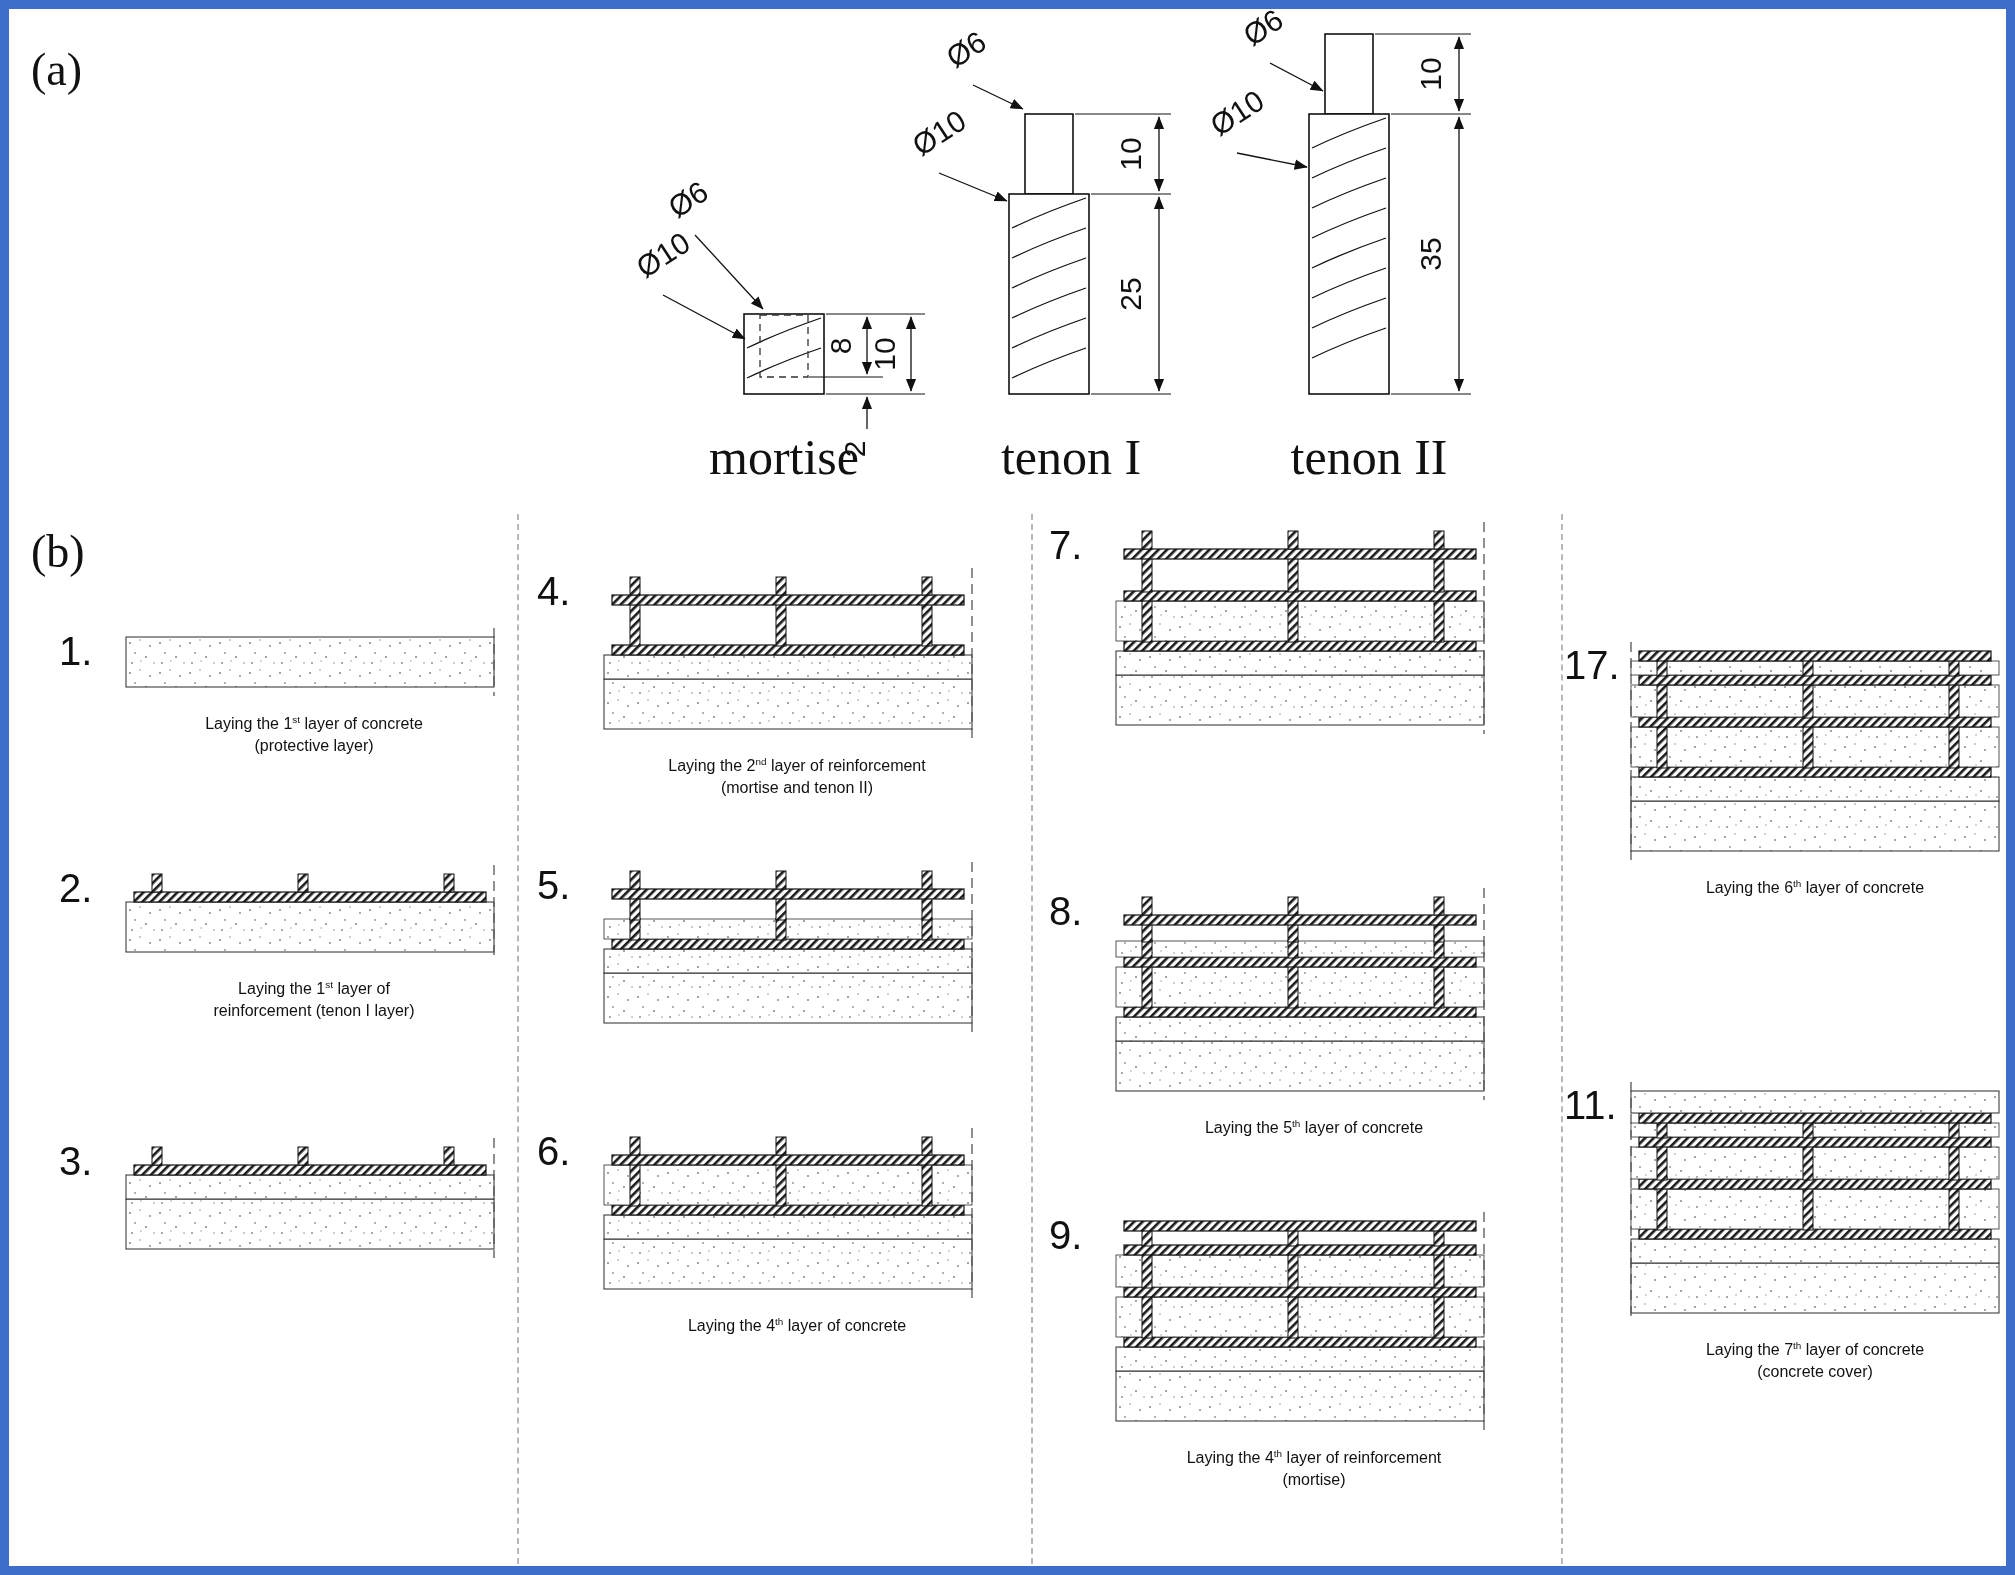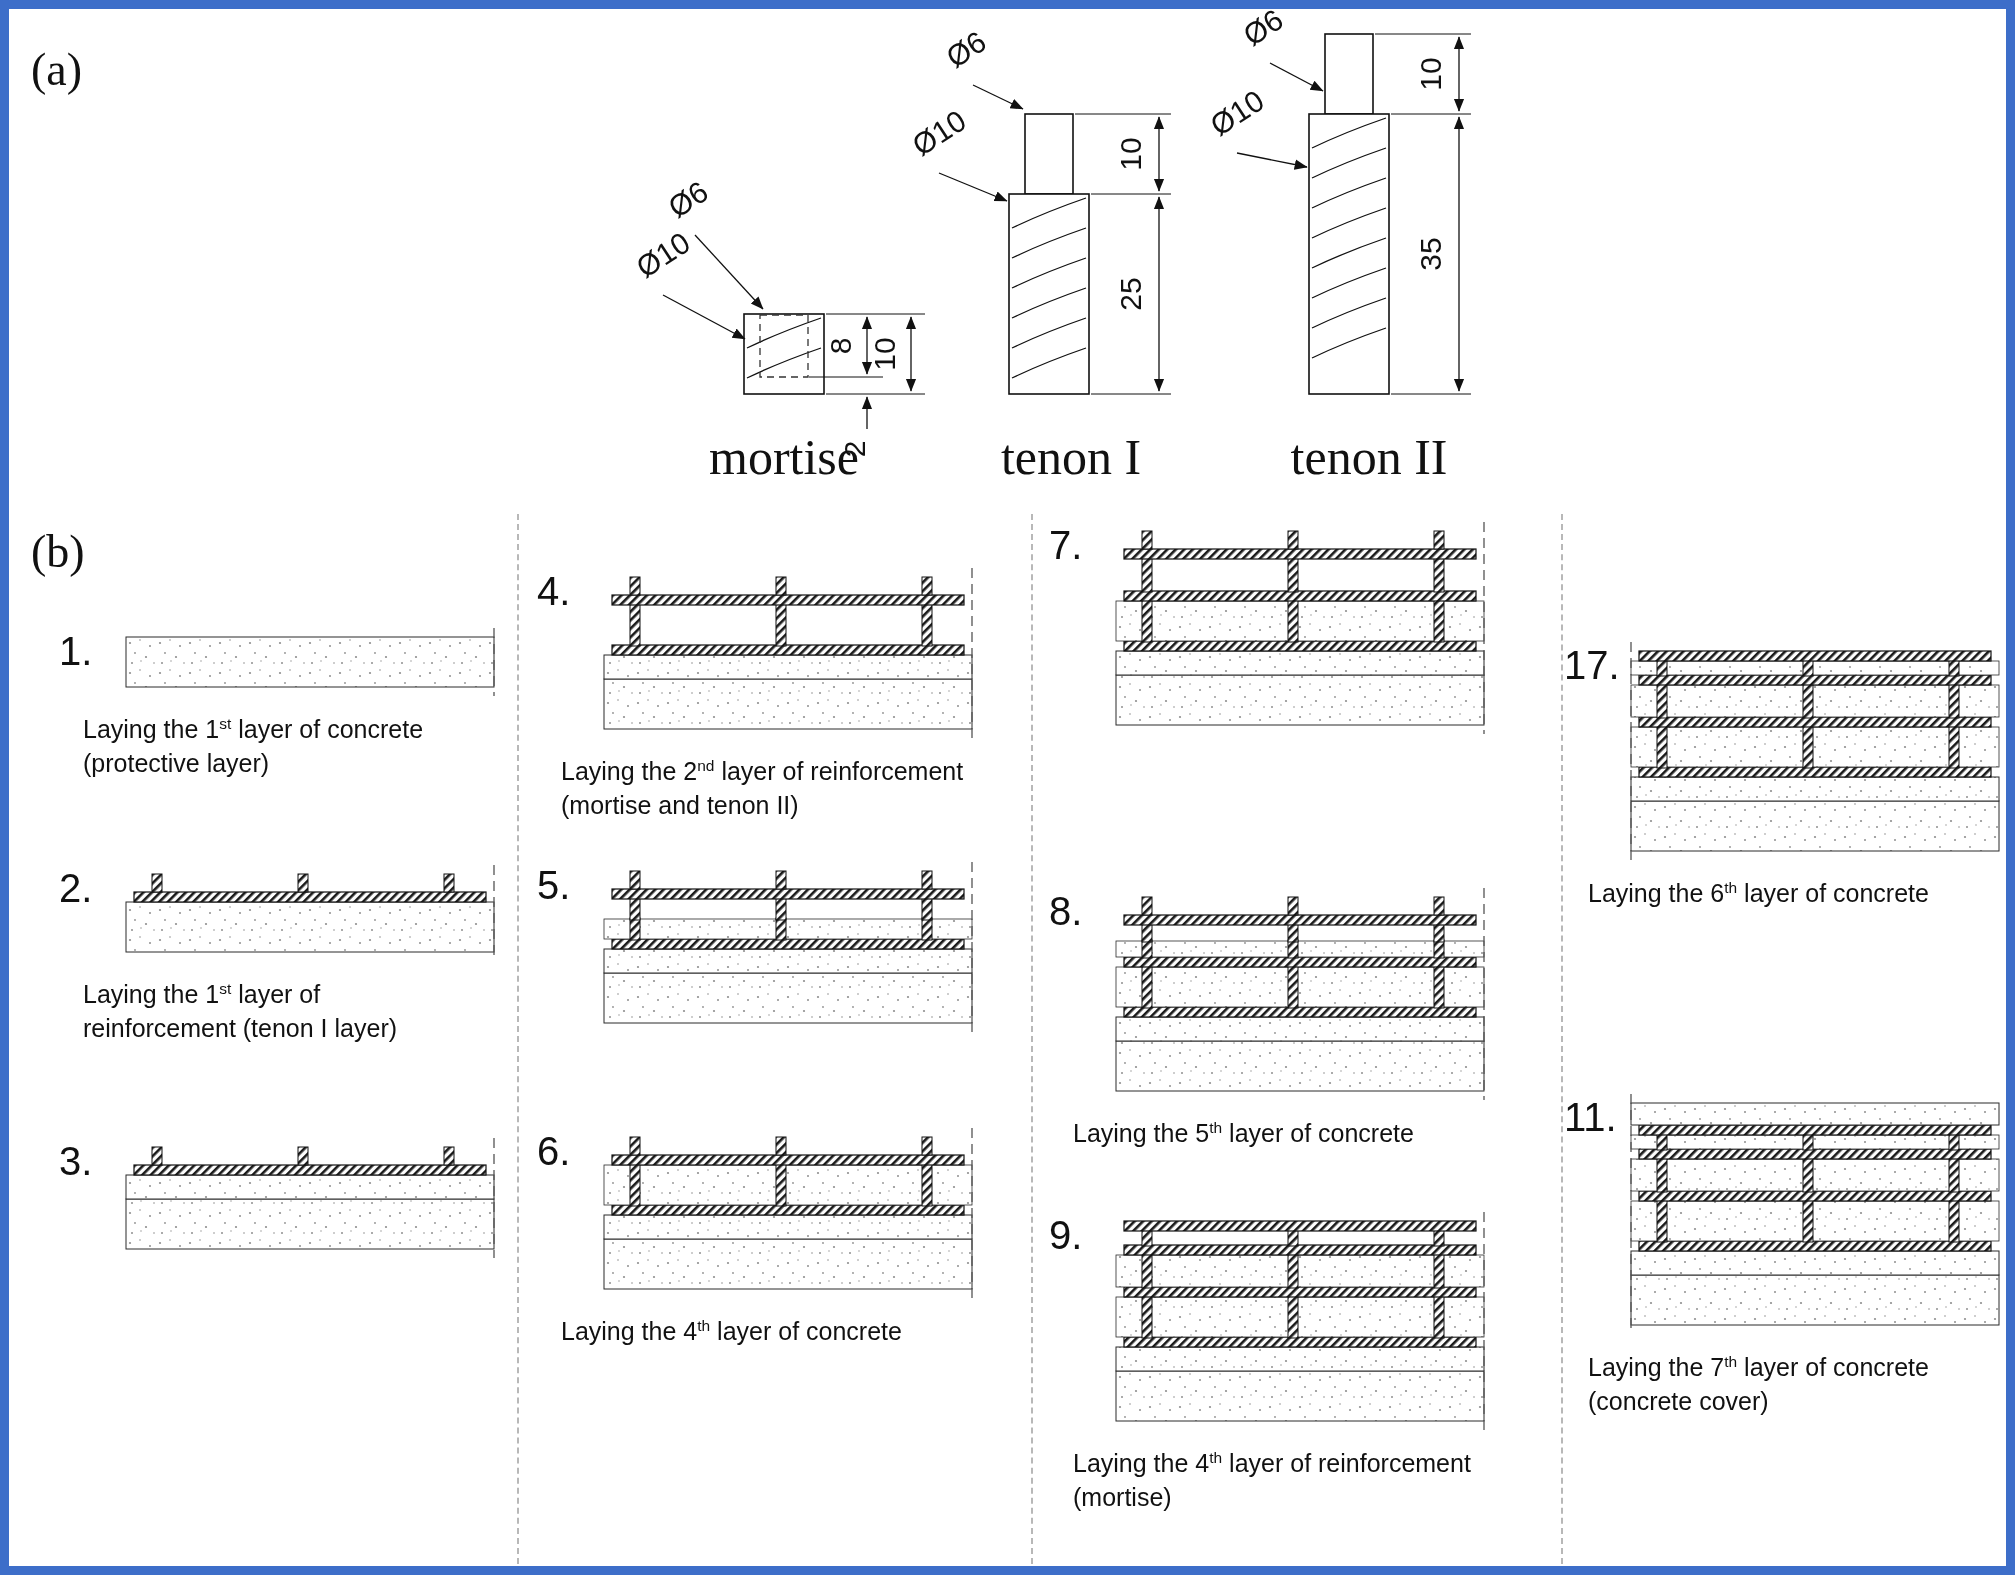--- a/index.html
+++ b/index.html
@@ -33,22 +33,22 @@
     grid-template-columns:60px 1fr;
   }
   .step-num{
     grid-row:1;grid-column:1;
     font-size:40px;line-height:1;
     padding-top:4px;
   }
   .step-fig{grid-row:1;grid-column:2;}
   .step-caption{
     grid-row:2;grid-column:2;
-    text-align:left;
-    font-size:25px;line-height:1.35;
+    text-align:center;
+    font-size:16px;line-height:1.35;
     margin:12px -36px 0 -36px;
   }
   .step-caption sup{font-size:0.62em;}
   #panelA{position:absolute;left:0;top:0;}
   svg text{fill:#111;}
   .dimtxt,.dialbl{font-family:"Liberation Sans",sans-serif;font-size:30px;}
   .piecelbl{font-family:"Liberation Serif",serif;font-size:50px;}
   .ext{stroke:#111;stroke-width:1;}
   .dim{stroke:#111;stroke-width:1.3;fill:none;}
   .ldr{stroke:#111;stroke-width:1.3;fill:none;}
@@ -358,21 +358,21 @@
             <rect x="8" y="24" width="352" height="10" fill="url(#hatch)" stroke="#111" stroke-width="1.2"></rect>
             <rect x="0" y="10" width="368" height="14" fill="url(#stipple)" stroke="#2b2b2b" stroke-width="0.8"></rect>
             <rect x="26" y="9" width="10" height="16" fill="url(#hatch)" stroke="#111" stroke-width="1"></rect>
             <rect x="172" y="9" width="10" height="16" fill="url(#hatch)" stroke="#111" stroke-width="1"></rect>
             <rect x="318" y="9" width="10" height="16" fill="url(#hatch)" stroke="#111" stroke-width="1"></rect>
             <rect x="8" y="0" width="352" height="10" fill="url(#hatch)" stroke="#111" stroke-width="1.2"></rect>
             <line x1="0" y1="-9" x2="0" y2="209" stroke="#555" stroke-width="1.3" stroke-dasharray="10 6"></line>
           </svg></div>
         <div class="step-caption">Laying the 6<sup>th</sup> layer of concrete</div>
       </div>
-      <div class="step" style="left: 1555px; top: 1072px; width: 442px; margin-top: 12px;">
+      <div class="step" style="left: 1555px; top: 1072px; width: 442px;">
         <div class="step-num">11.</div>
         <div class="step-fig"><svg width="382" height="242" viewBox="-7 -10 382 242">
             <rect x="0" y="172" width="368" height="50" fill="url(#stipple)" stroke="#2b2b2b" stroke-width="1"></rect>
             <rect x="0" y="148" width="368" height="24" fill="url(#stipple)" stroke="#2b2b2b" stroke-width="1"></rect>
             <rect x="8" y="138" width="352" height="10" fill="url(#hatch)" stroke="#111" stroke-width="1.2"></rect>
             <rect x="0" y="98" width="368" height="40" fill="url(#stipple)" stroke="#2b2b2b" stroke-width="0.8"></rect>
             <rect x="26" y="97" width="10" height="42" fill="url(#hatch)" stroke="#111" stroke-width="1"></rect>
             <rect x="172" y="97" width="10" height="42" fill="url(#hatch)" stroke="#111" stroke-width="1"></rect>
             <rect x="318" y="97" width="10" height="42" fill="url(#hatch)" stroke="#111" stroke-width="1"></rect>
             <rect x="8" y="88" width="352" height="10" fill="url(#hatch)" stroke="#111" stroke-width="1.2"></rect>

